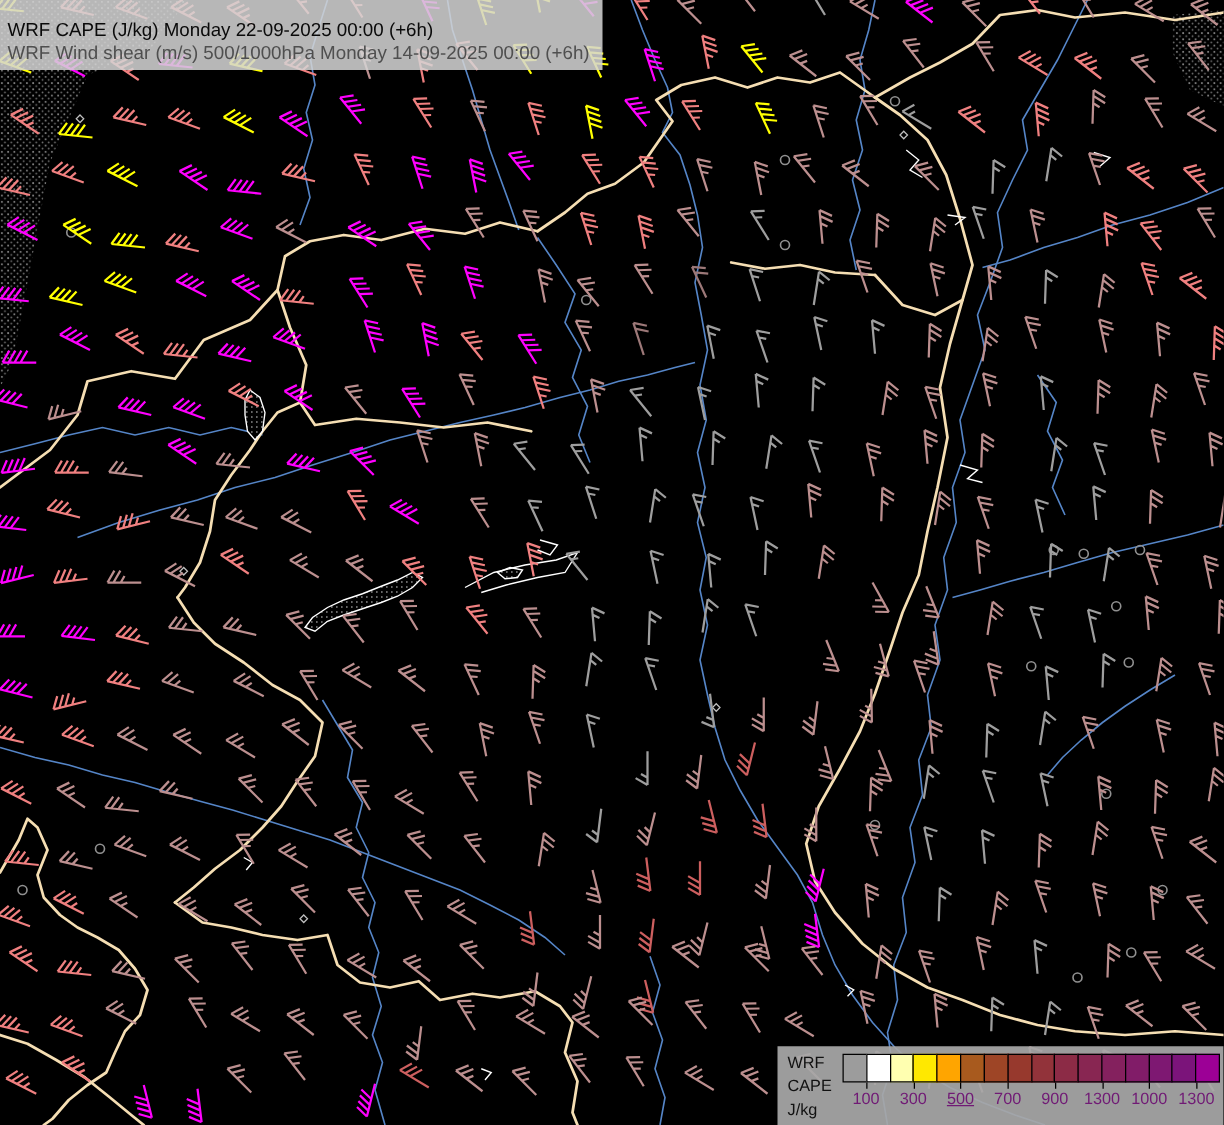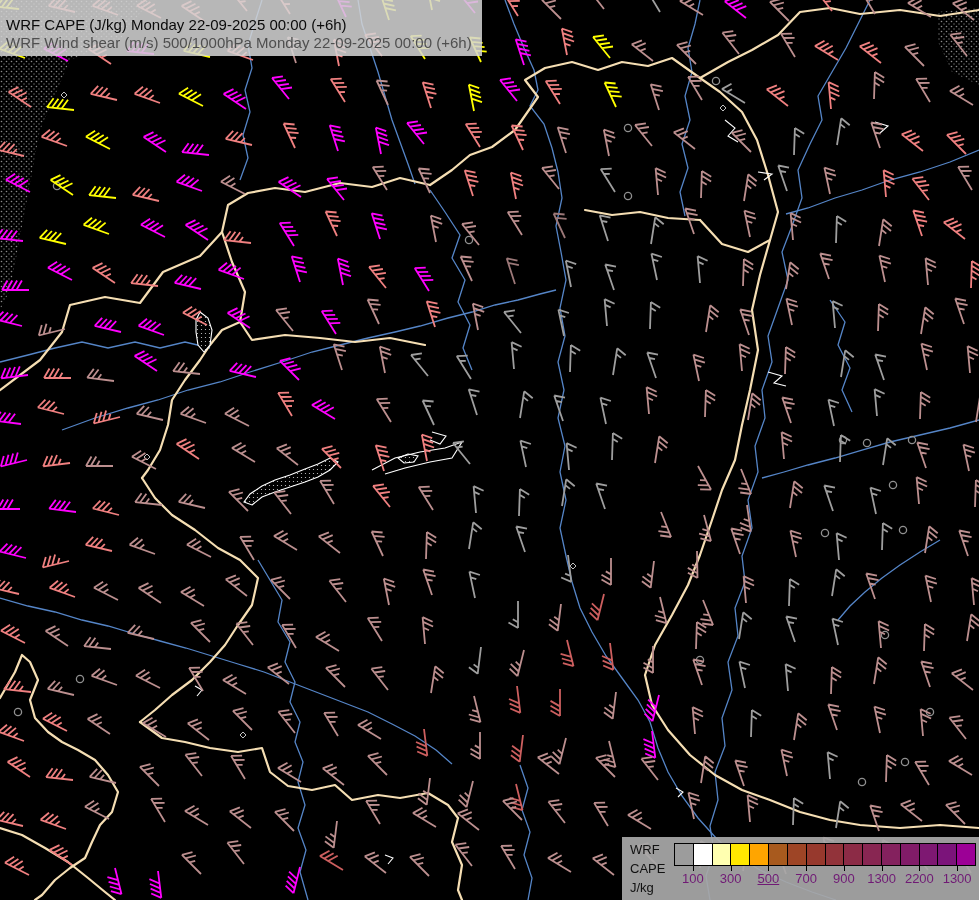--- a/index.html
+++ b/index.html
@@ -549,21 +549,21 @@
         <path d="M786.0 874.0L777.2 848.5M777.2 848.5l10.8 2.1M778.8 853.0l10.8 2.1M780.7 858.5l5.9 1.1" stroke="#bc8f8f" stroke-width="1.8" fill="none"></path>
         <path d="M829.0 864.0L823.4 837.6M823.4 837.6l10.5 3.4M824.4 842.3l10.5 3.4M825.6 848.0l5.7 1.9" stroke="#bc8f8f" stroke-width="1.8" fill="none"></path>
         <path d="M885.0 867.0L882.6 840.1M882.6 840.1l10.0 4.6M883.1 844.9l10.0 4.6M883.6 850.7l5.4 2.5" stroke="#bc8f8f" stroke-width="1.8" fill="none"></path>
         <path d="M928.0 870.0L911.4 848.7M911.4 848.7l10.9 -1.5M914.3 852.5l10.9 -1.5M917.9 857.1l5.9 -0.8" stroke="#bc8f8f" stroke-width="1.8" fill="none"></path>
         <path d="M971.0 873.0L957.1 849.9M957.1 849.9l11.0 -0.2M959.6 854.0l11.0 -0.2M962.6 858.9l6.0 -0.1" stroke="#bc8f8f" stroke-width="1.8" fill="none"></path>
       </g>
   </svg>
 
   <div class="titlebox">
     <div class="title-l1">WRF CAPE (J/kg) Monday 22-09-2025 00:00 (+6h)</div>
-    <div class="title-l2">WRF Wind shear (m/s) 500/1000hPa Monday 22-09-2025 00:00 (+6h)</div>
+    <div class="title-l2">WRF Wind shear (m/s) 500/1000hPa Monday 14-09-2025 00:00 (+6h)</div>
   </div>
 
   <div class="legend">
     <div class="legend-units">
       <div>WRF</div>
       <div>CAPE</div>
       <div>J/kg</div>
     </div>
     <div class="colorbar" id="colorbar">
         <div class="cbcell" style="background: transparent;"></div>
@@ -590,18 +590,18 @@
         <div class="cblabel" style="left: 108.625px; text-align: center;">300</div>
         <div class="cbtick" style="left: 146.375px;"></div>
         <div class="cblabel" style="left: 146.375px; text-decoration: underline;">500</div>
         <div class="cbtick" style="left: 184.125px;"></div>
         <div class="cblabel" style="left: 184.125px;">700</div>
         <div class="cbtick" style="left: 221.875px;"></div>
         <div class="cblabel" style="left: 221.875px;">900</div>
         <div class="cbtick" style="left: 259.625px;"></div>
         <div class="cblabel" style="left: 259.625px;">1300</div>
         <div class="cbtick" style="left: 297.375px;"></div>
-        <div class="cblabel" style="left: 297.375px;">2200</div>
+        <div class="cblabel" style="left: 297.375px;">1000</div>
         <div class="cbtick" style="left: 335.125px;"></div>
         <div class="cblabel" style="left: 335.125px;">1300</div>
       </div>
   </div>
 </div>
 
 </body></html>

